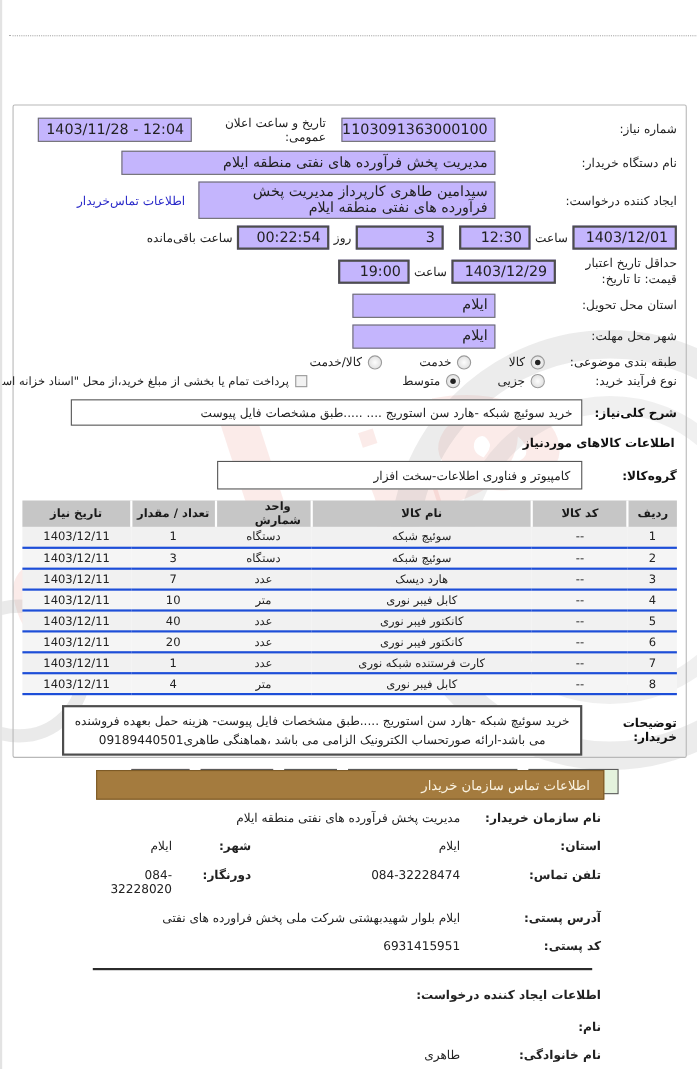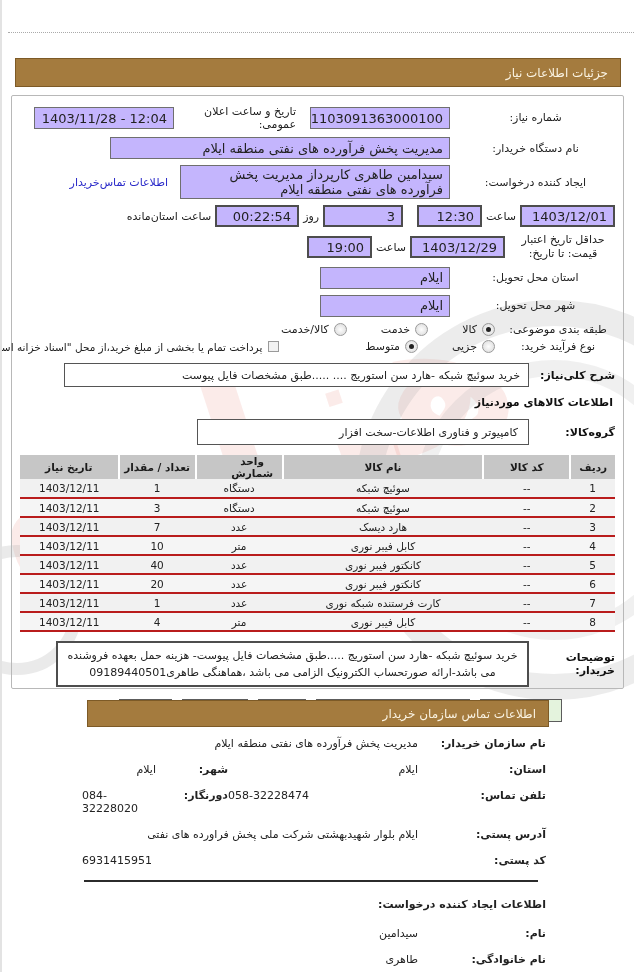--- a/index.html
+++ b/index.html
@@ -22,21 +22,21 @@
   .wm-ring2{right:-60px; top:360px; width:280px; height:280px; border:16px solid rgba(170,170,170,0.18); border-radius:50%;}
   .wm-ring3{left:-50px; top:545px; width:130px; height:130px; border:12px solid rgba(170,170,170,0.25); border-radius:50%;}
 
   .bar{position:absolute; height:29px; background:var(--accent); border:1px solid #7d5a26; color:#faf3e2; display:flex; align-items:center; padding:0 12px; font-size:12px; z-index:2;}
   .bar1{top:58px; right:13px; left:13px;}
   .bar2{top:700px; right:85px; left:85px; height:27px;}
 
   .panel{position:absolute; top:95px; right:10px; left:9px; height:594px; border:1px solid #b8b8b8; border-radius:2px; padding:9px 8px 0 8px; z-index:1;}
 
   .frow{display:flex; align-items:center; margin-bottom:6px; position:relative; z-index:1;}
-  .flabel{width:165px; padding-left:6px; color:#222; line-height:1.25; flex-shrink:0;text-align:center;}
+  .flabel{width:165px; padding-left:6px; color:#222; line-height:1.25; flex-shrink:0;}
   .blabel{width:86px; font-weight:bold; color:#111; line-height:1.25; flex-shrink:0;}
   .input{background:#c4b5fd; border:1px solid #6f6f6f; min-height:22px; display:flex; align-items:center; padding:1px 6px; font-size:13px;}
   .input.thick{border:2px solid #4d4d4d;}
   .ltr{direction:ltr; justify-content:flex-end;}
   .w140{width:140px;} .w340{width:340px;} .w270{width:270px;padding-left:40px;} .w130{width:130px;}
   .w95{width:95px;} .w65{width:65px;} .w80{width:80px;} .w84{width:84px;}
   .mini-label{margin:0 4px; white-space:nowrap;}
   .lbl2{width:122px; margin-right:14px; line-height:1.2;}
   .link{color:var(--link); margin-right:12px; cursor:pointer; white-space:nowrap;}
   .spacer10{width:14px;}
@@ -50,52 +50,51 @@
 
   .descbox{border:1px solid #555; background:#fff; min-height:24px; display:flex; align-items:center; padding:2px 8px; flex:1; margin-left:44px;}
   .groupbox{border:1px solid #555; background:#fff; min-height:26px; display:flex; align-items:center; padding:4px 10px; width:332px;}
   .notesbox{border:2px solid #4d4d4d; background:#fff; padding:4px 8px; flex:1; margin-left:36px; line-height:1.55; text-align:center;}
 
   .subhead{font-weight:bold; margin:9px 2px 10px 0; color:#111;}
 
   table{border-collapse:collapse; width:100%; margin-top:10px; position:relative; z-index:1;}
   th{background:var(--th-bg); font-size:10.5px; font-weight:bold; height:23px; border-left:2px solid #fff; padding:0 4px; color:#1a1a1a;}
   th:last-child{border-left:none;}
-  td{background:var(--row-bg); text-align:center; font-size:10.5px; height:19px; border-bottom:2px solid #b91c1c; padding:0 19px; color:#222;}
+  td{background:var(--row-bg); text-align:center; font-size:10.5px; height:19px; border-bottom:2px solid #1d4ed8; padding:0 19px; color:#222;}
   tr.items-row:nth-child(even) td{background:#f5f5f5;}
   .col-row{width:34px;} .col-code{width:92px;} .col-name{width:215px;}
   .col-unit{width:88px;padding-left:30px;} .col-qty{width:80px;} .col-date{width:90px;}
 
   .btnbar{display:flex; justify-content:center; padding-left:46px; margin-top:12px;}
   .btn{font-family:"DejaVu Sans", sans-serif; font-size:11px; height:23px; padding:0 13px; margin:0 5px; border:1px solid #5c5c5c; cursor:pointer; color:#222; white-space:nowrap;}
   .btn.green{background:var(--btn-green);}
   .btn.pink{background:var(--btn-pink);}
 
   .contact{position:absolute; top:737px; right:88px; left:80px; z-index:1;}
   .crow{display:flex; align-items:flex-start; margin-bottom:13px;}
   .clabel{width:128px; font-weight:bold; flex-shrink:0;}
   .cvalue{width:190px;}
   .clabel2{width:72px; font-weight:bold; flex-shrink:0;}
   .cvalue2{flex:1;}
-  .num{direction:ltr; display:inline-block;}
+  .num{direction:ltr; text-align:right; display:inline-block;}
   .rule{border-top:2px solid #2b2b2b; margin:8px 8px 16px 2px;}
   .cheading{font-weight:bold; margin-bottom:16px;}
 </style>
 </head>
 <body>
 
 <div class="page">
   <div class="dotted"></div>
 
   <div class="wm wm-text">هزاره</div>
   <div class="wm wm-ring"></div>
   <div class="wm wm-ring2"></div>
   <div class="wm wm-ring3"></div>
 
-  <div class="bar bar1">جزئیات اطلاعات نیاز</div>
 
   <div class="panel">
 
     <div class="frow">
       <span class="flabel">شماره نیاز:</span>
       <div class="input w140 ltr">1103091363000100</div>
       <span class="lbl2">تاریخ و ساعت اعلان عمومی:</span>
       <div class="input w140 ltr">1403/11/28 - 12:04</div>
     </div>
 
@@ -111,37 +110,37 @@
     </div>
 
     <div class="frow">
       <div class="input thick w95 ltr">1403/12/01</div>
       <span class="mini-label">ساعت</span>
       <div class="input thick w65 ltr">12:30</div>
       <span class="spacer10"></span>
       <div class="input thick w80 ltr">3</div>
       <span class="mini-label">روز</span>
       <div class="input thick w84 ltr">00:22:54</div>
-      <span class="mini-label">ساعت استان‌مانده</span>
+      <span class="mini-label">ساعت باقی‌مانده</span>
     </div>
 
     <div class="frow">
       <span class="flabel" style="width:110px">حداقل تاریخ اعتبار قیمت: تا تاریخ:</span>
       <div class="input thick w95 ltr">1403/12/29</div>
       <span class="mini-label">ساعت</span>
       <div class="input thick w65 ltr">19:00</div>
     </div>
 
     <div class="frow">
       <span class="flabel">استان محل تحویل:</span>
       <div class="input w130">ایلام</div>
     </div>
 
     <div class="frow">
-      <span class="flabel">شهر محل تحویل:</span>
+      <span class="flabel">شهر محل مهلت:</span>
       <div class="input w130">ایلام</div>
     </div>
 
     <div class="frow" style="margin-bottom:3px">
       <span class="flabel" style="width:120px">طبقه بندی موضوعی:</span>
       <span class="radio-group">
           <span class="radio-opt">
             <span class="radio on"></span>
             <span>کالا</span>
           </span>
@@ -285,40 +284,39 @@
       <span class="cvalue2">مدیریت پخش فرآورده های نفتی منطقه ایلام</span>
     </div>
     <div class="crow">
       <span class="clabel">استان:</span>
       <span class="cvalue">ایلام</span>
       <span class="clabel2">شهر:</span>
       <span class="cvalue2">ایلام</span>
     </div>
     <div class="crow">
       <span class="clabel">تلفن تماس:</span>
-      <span class="cvalue num">058-32228474</span>
+      <span class="cvalue num">084-32228474</span>
       <span class="clabel2">دورنگار:</span>
       <span class="cvalue2 num">084-32228020</span>
     </div>
     <div class="crow">
       <span class="clabel">آدرس پستی:</span>
       <span class="cvalue2">ایلام بلوار شهیدبهشتی شرکت ملی پخش فراورده های نفتی</span>
     </div>
     <div class="crow">
       <span class="clabel">کد پستی:</span>
       <span class="cvalue2 num">6931415951</span>
     </div>
 
     <div class="rule"></div>
 
     <div class="cheading">اطلاعات ایجاد کننده درخواست:</div>
 
     <div class="crow">
       <span class="clabel">نام:</span>
-      <span class="cvalue2">سیدامین</span>
     </div>
     <div class="crow">
       <span class="clabel">نام خانوادگی:</span>
       <span class="cvalue2">طاهری</span>
     </div>
 
   </div>
 </div>
 
 </body></html>

